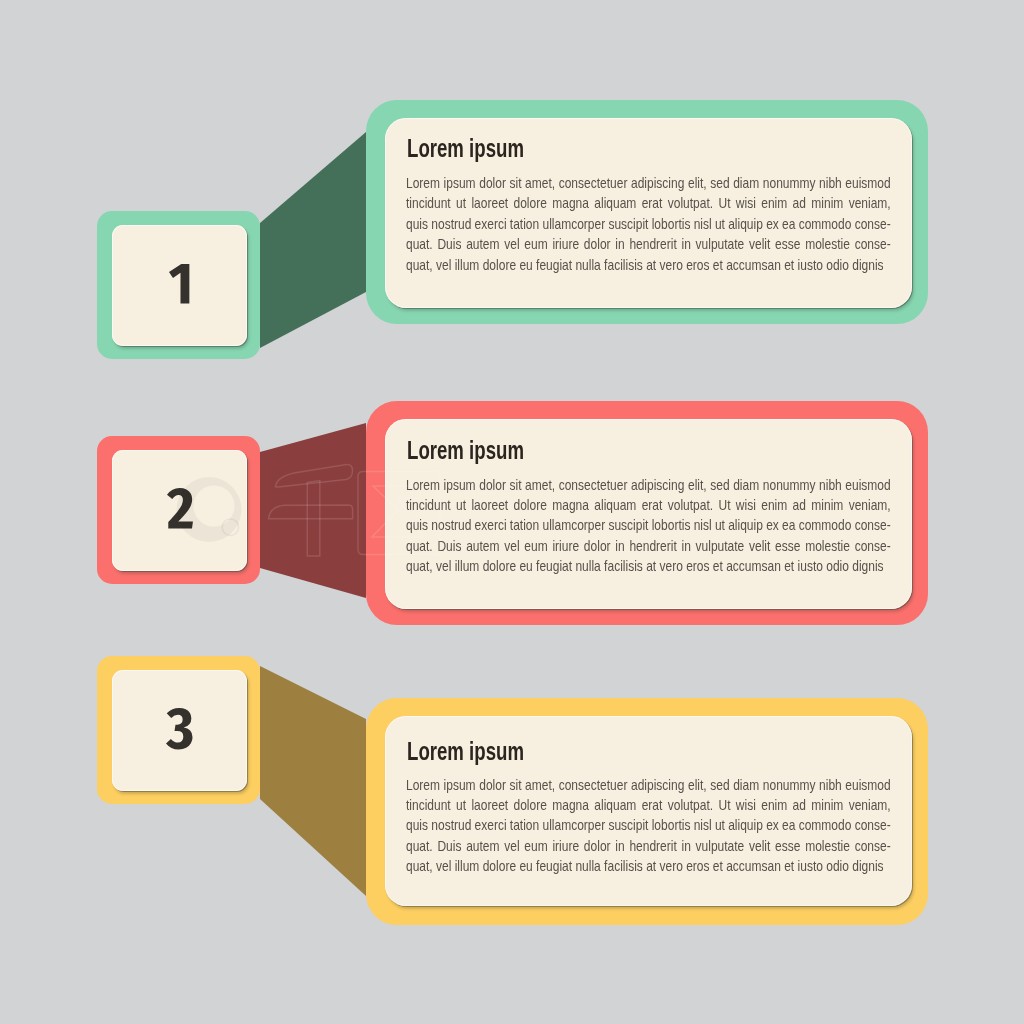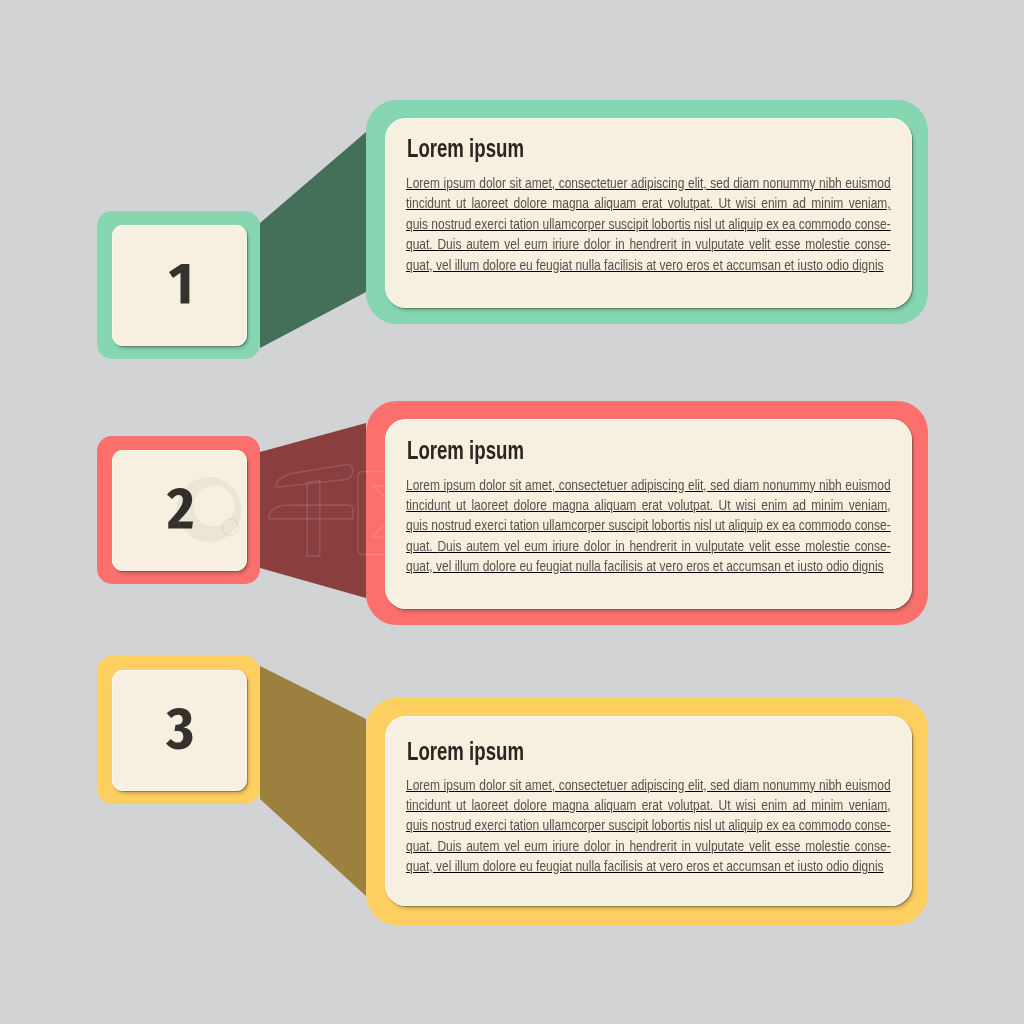--- a/index.html
+++ b/index.html
@@ -7,21 +7,21 @@
 .stage{position:relative;width:1024px;height:988px;}
 .conn{position:absolute;}
 .numbox{position:absolute;border-radius:15px;}
 .numinner{position:absolute;background:#f7efe0;border-radius:11px;box-shadow:1px 1px 0 0 rgba(55,60,52,0.40), 2px 3px 3px 0 rgba(40,48,40,0.22), inset 0 0 0 1px rgba(255,255,255,0.6);}
 .num{position:absolute;left:0;right:0;top:0;bottom:0;display:flex;align-items:center;justify-content:center;padding-bottom:4px;box-sizing:border-box;}
 .num svg{display:block;overflow:visible;}
 .numtxt{position:absolute;width:0;height:0;overflow:hidden;opacity:0;}
 .card{position:absolute;border-radius:31px;}
 .cardinner{position:absolute;background:#f7efe0;border-radius:21px;box-shadow:1px 1px 0 0 rgba(55,60,52,0.40), 2px 3px 3px 0 rgba(40,48,40,0.22), inset 0 0 0 1px rgba(255,255,255,0.6);}
 .title{position:absolute;font-weight:bold;font-size:25px;color:var(--title-color,#2b2520);white-space:nowrap;transform:scaleX(0.745);transform-origin:0 0;}
-.bodywrap{position:absolute;text-decoration:underline;}
+.bodywrap{position:absolute;}
 .bline{font-size:15px;color:var(--body-color,#57514a);height:20.4px;white-space:nowrap;transform:scaleX(0.80);transform-origin:0 0;width:606px;}
 </style>
 </head>
 <body style="background: rgb(210, 211, 213);">
 
 <div class="stage">
 
  <div class="conn" style="left: 260px; top: 132px; width: 106px; height: 216px; clip-path: polygon(0px 91px, 106px 0px, 106px 160px, 0px 216px); background: rgb(68, 112, 90);"></div>
  <div class="numbox" style="left: 97px; top: 211px; width: 163px; height: 148px; background: rgb(134, 214, 177);">
    <div class="numinner" style="left:15px;top:14px;width:135px;height:121px;">

